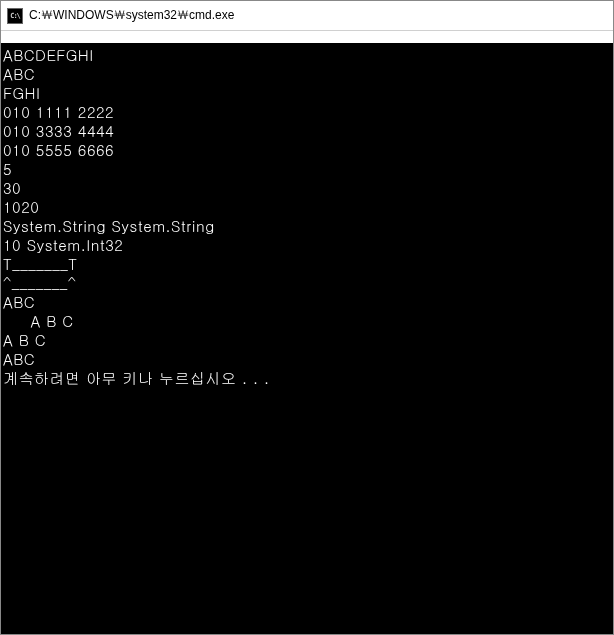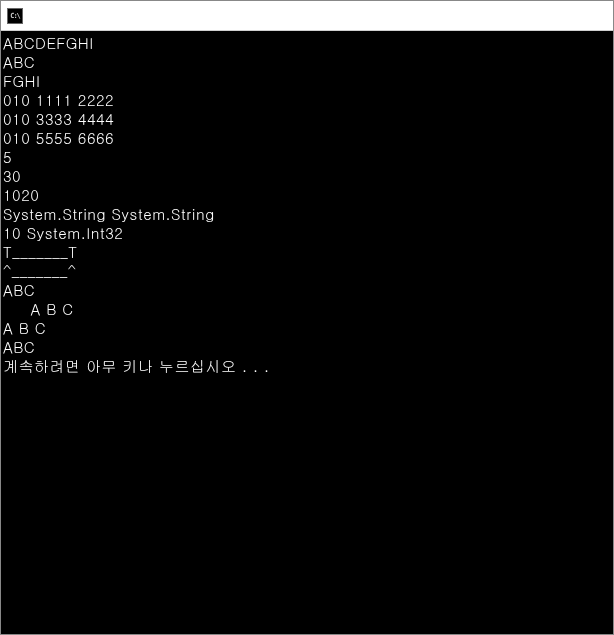--- a/index.html
+++ b/index.html
@@ -53,26 +53,28 @@
       flex: 1;
       background: #000;
       color: #fff;
       font-family: "Gulim", "Batang", "MS Gothic", "Courier New", monospace;
       font-size: 15px;
       line-height: 19px;
       padding: 2px 2px;
       white-space: pre;
       overflow: hidden;
       letter-spacing: 0.5px;
+      margin-top: 12px;
     }
     .console-line {
       min-height: 19px;
     }
   </style>
 </head>
 <body>
 
 <div class="window">
   <div class="titlebar">
     <span class="titlebar-icon">C:\</span>
+    <span>C:￦WINDOWS￦system32￦cmd.exe</span>
   </div>
   <div class="console" id="console-area"><div class="console-line">ABCDEFGHI</div><div class="console-line">ABC</div><div class="console-line">FGHI</div><div class="console-line">010 1111 2222</div><div class="console-line">010 3333 4444</div><div class="console-line">010 5555 6666</div><div class="console-line">5</div><div class="console-line">30</div><div class="console-line">1020</div><div class="console-line">System.String System.String</div><div class="console-line">10 System.Int32</div><div class="console-line">T_______T</div><div class="console-line">^_______^</div><div class="console-line">ABC</div><div class="console-line">     A B C</div><div class="console-line">A B C</div><div class="console-line">ABC</div><div class="console-line">계속하려면 아무 키나 누르십시오 . . .</div></div>
 </div>
 
 </body></html>

